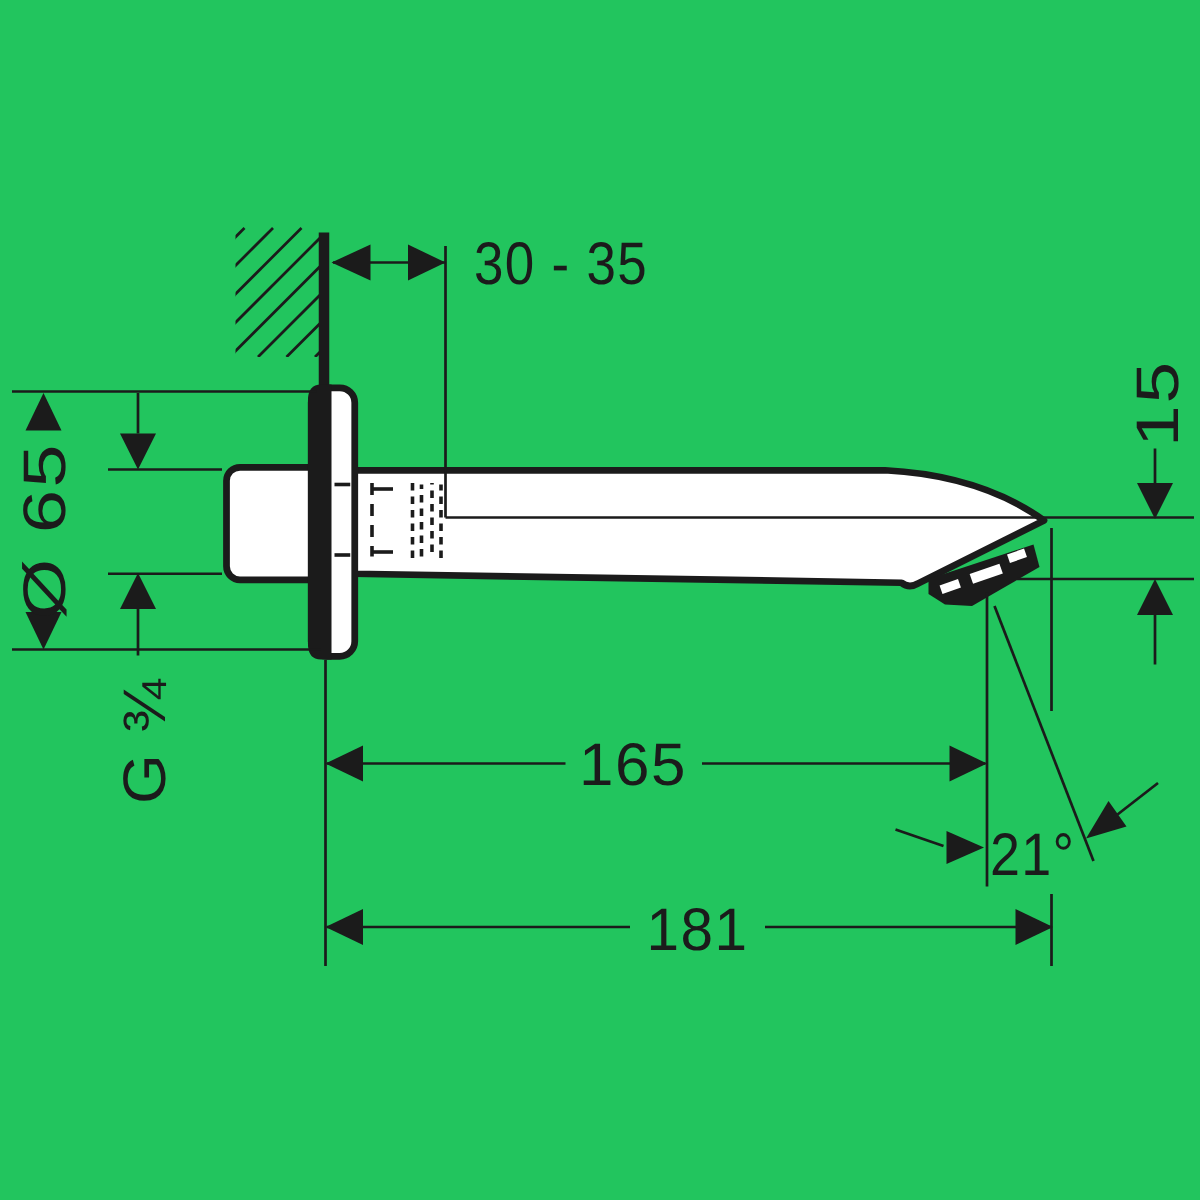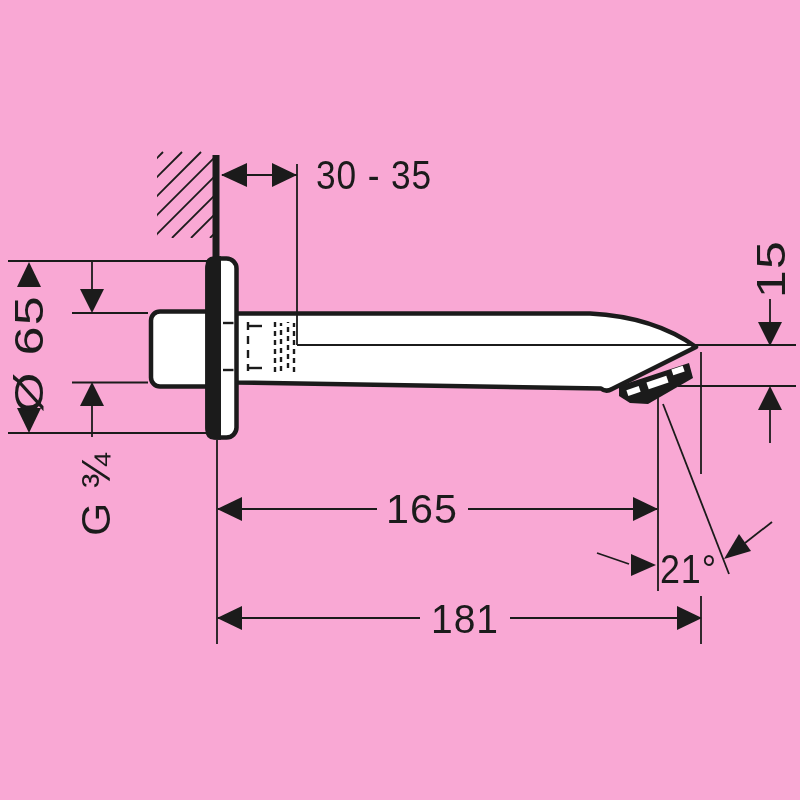--- a/index.html
+++ b/index.html
@@ -1,21 +1,21 @@
 <!DOCTYPE html>
 <html><head>
 <meta charset="utf-8">
 <style>
   html,body{margin:0;padding:0;}
   body{
     width:800px;height:800px;
     background:#ffffff;
     font-family:"Liberation Sans", sans-serif;
   }
-  .stage{position:relative;width:800px;height:800px;background:#f9a8d4;overflow:hidden;}
+  .stage{position:relative;width:800px;height:800px;background:#22c55e;overflow:hidden;}
   svg{display:block;}
   .dim-label{
     font-family:"Liberation Sans", sans-serif;
     font-size:40px;
     fill:#1b1b1b;
     letter-spacing:1px;
   }
   .thin{stroke:#1b1b1b;stroke-width:1.8;fill:none;}
   .thick{stroke:#1b1b1b;stroke-width:4.5;fill:#ffffff;}
   .arrow{fill:#1b1b1b;stroke:none;}

